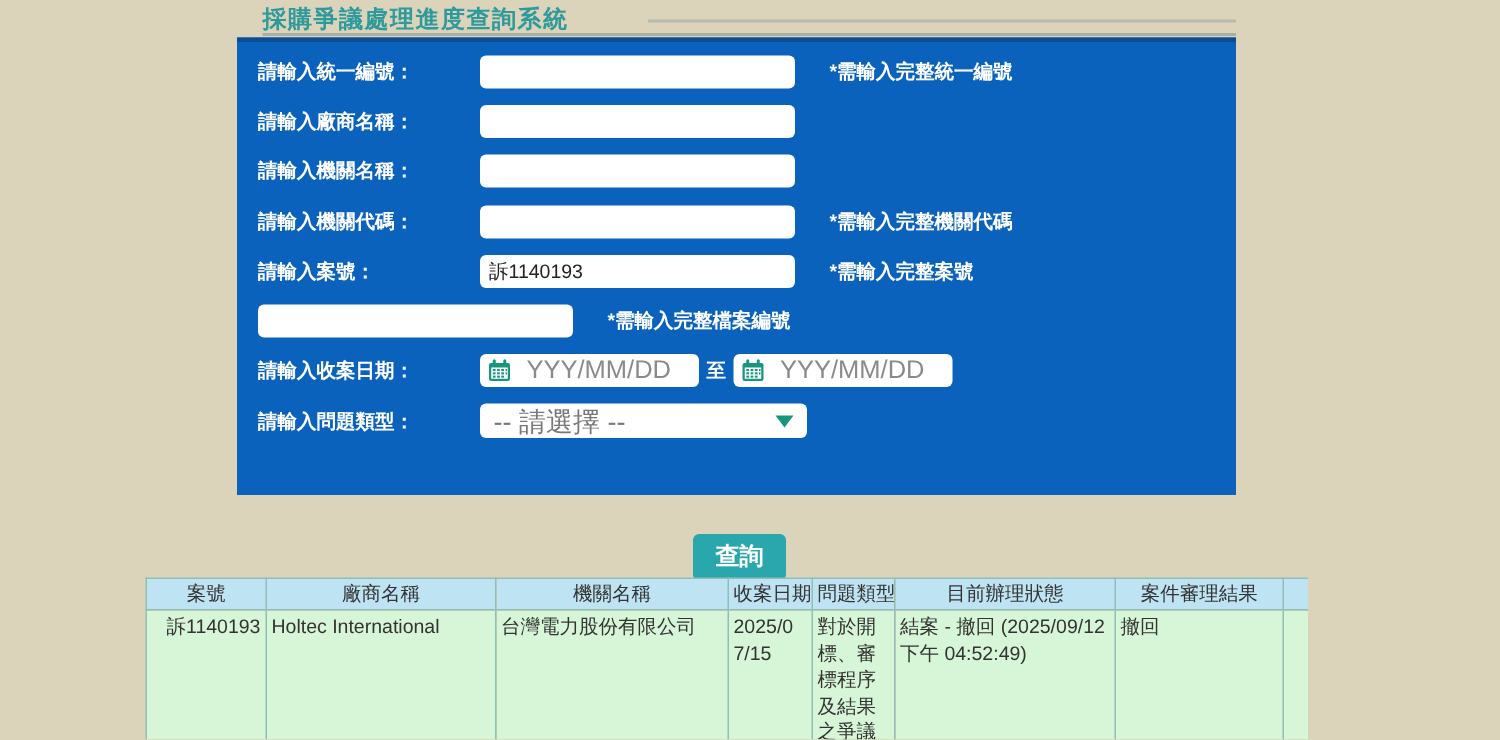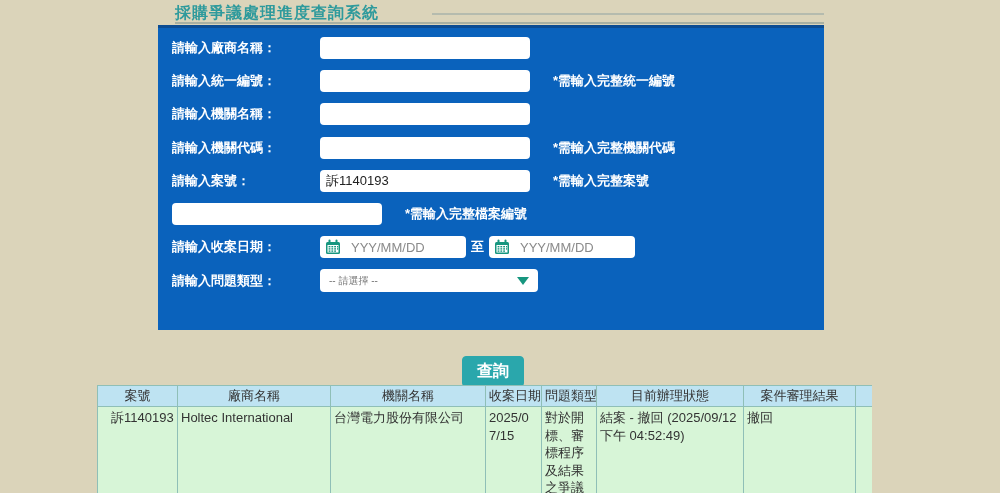--- a/index.html
+++ b/index.html
@@ -29,32 +29,32 @@
     font-size:13px; padding:0 6px; color:#222; background:#ffffff; outline:none;
   }
   .hint { color:#ffffff; font-weight:bold; font-size:13px; margin-left:23px; white-space:nowrap; }
 
   .date-box {
     width:146px; height:22px; background:#ffffff; border-radius:4px;
     display:flex; align-items:center; padding:0 5px;
   }
   .date-box svg { flex-shrink:0; }
   .date-input {
-    border:none; outline:none; width:100%; font-size:13px; padding-left:10px;
+    border:none; outline:none; width:100%; font-size:17px; padding-left:10px;
     color:#222; background:transparent;
   }
   .date-input::placeholder, .text-input::placeholder { color:#8a8a8a; }
   .date-sep { color:#ffffff; font-weight:bold; font-size:13px; margin:0 5px; }
 
   .select-box {
     width:218px; height:23px; background:#ffffff; border-radius:4px;
     display:flex; align-items:center; justify-content:space-between;
     padding:0 9px; cursor:pointer;
   }
-  .select-text { color:#777; font-size:10px; }
+  .select-text { color:#777; font-size:18px; }
   .select-caret {
     width:0; height:0; border-left:6px solid transparent; border-right:6px solid transparent;
     border-top:8px solid #17967f;
   }
 
   .search-button {
     position:absolute; left:462px; top:356px;
     background:#2aa7ac; color:#ffffff; font-weight:bold; font-size:16px;
     border:1px solid #2aa7ac; border-radius:4px; padding:4px 14px; cursor:pointer;
     font-family:"Liberation Sans","DejaVu Sans",sans-serif;
@@ -81,28 +81,28 @@
 
 <div class="page">
 
   <div class="page-title">採購爭議處理進度查詢系統</div>
   <div class="title-rule-upper"></div>
   <div class="title-rule-lower"></div>
 
   <div class="form-panel">
 
     <div class="form-row">
+      <span class="form-label">請輸入統一編號：</span>
+      <input class="text-input" type="text" value="" style="">
+      <span class="hint">*需輸入完整統一編號</span>
+    </div>
+
+    <div class="form-row">
       <span class="form-label">請輸入廠商名稱：</span>
       <input class="text-input" type="text" value="" style="">
-    </div>
-
-    <div class="form-row">
-      <span class="form-label">請輸入統一編號：</span>
-      <input class="text-input" type="text" value="" style="">
-      <span class="hint">*需輸入完整統一編號</span>
     </div>
 
     <div class="form-row">
       <span class="form-label">請輸入機關名稱：</span>
       <input class="text-input" type="text" value="" style="">
     </div>
 
     <div class="form-row">
       <span class="form-label">請輸入機關代碼：</span>
       <input class="text-input" type="text" value="" style="">

